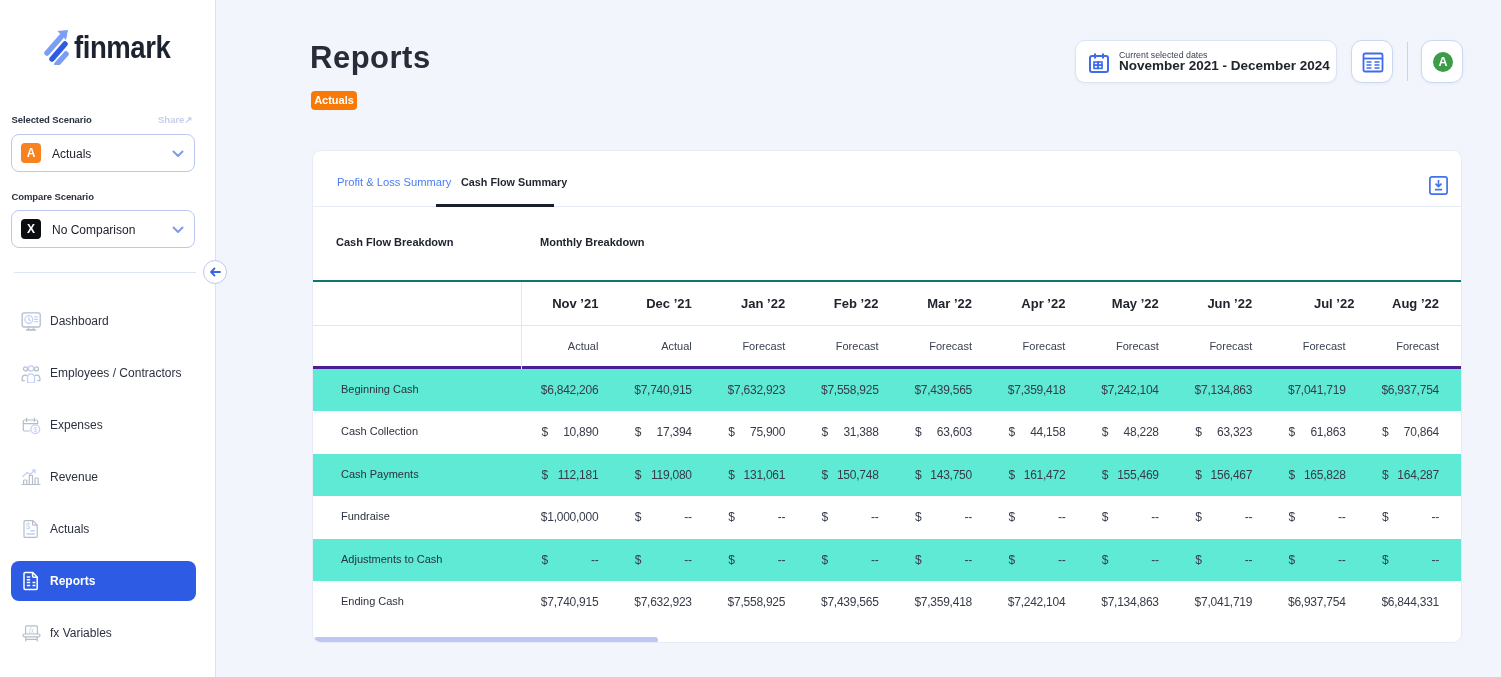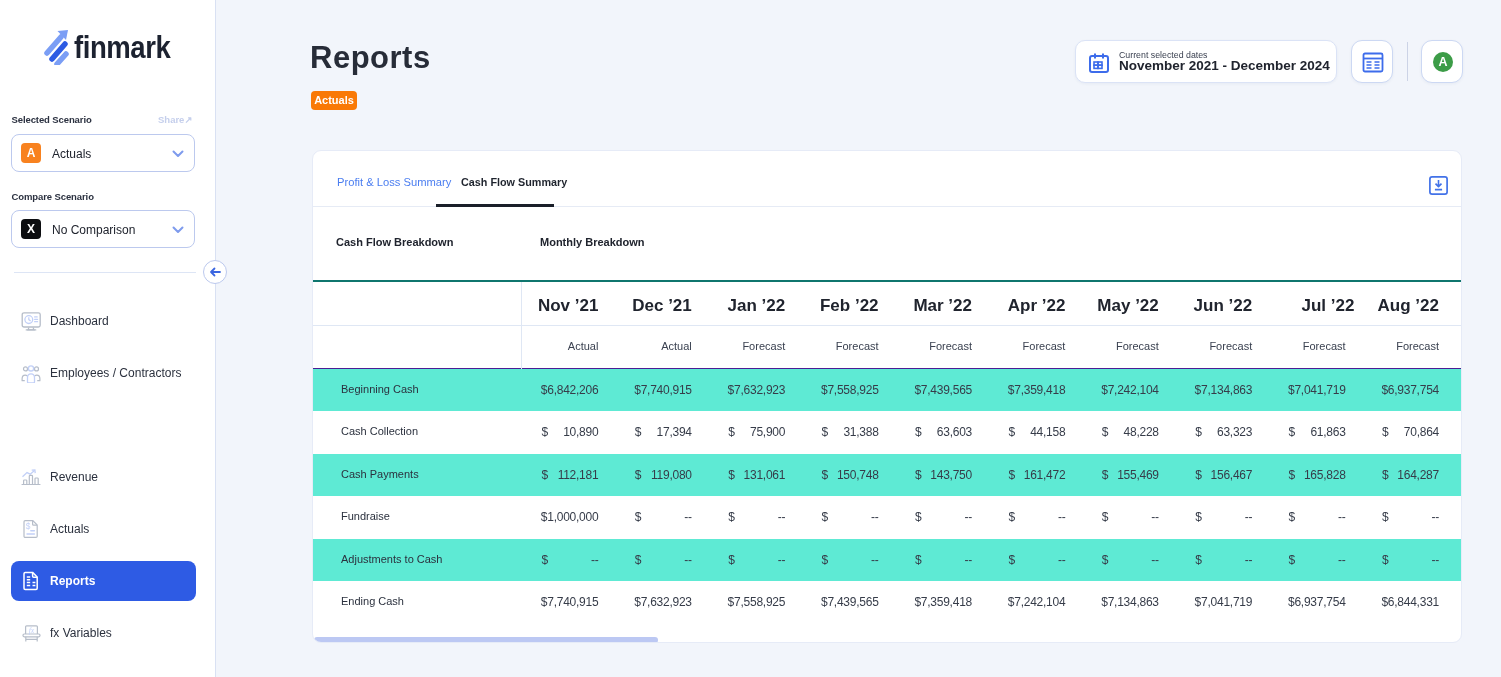--- a/index.html
+++ b/index.html
@@ -42,23 +42,23 @@
 #card { position:absolute; left:312px; top:150px; width:1150px; height:493px; background:#fff; border:1px solid #e6ebf7; border-radius:9px; overflow:hidden; }
 #tabs { position:absolute; left:0; top:0; width:100%; height:56px; border-bottom:1px solid #e6ebf5; }
 #tab1 { position:absolute; left:24px; top:25px; font-size:11.2px; color:#4a7df0; }
 #tab2 { position:absolute; left:148px; top:25px; font-size:10.8px; font-weight:700; color:#1f242e; }
 #tabind { position:absolute; left:123px; top:53px; width:118px; height:3px; background:#1a1f29; }
 #dlbtn { position:absolute; left:1116px; top:25px; }
 #secrow { position:absolute; left:0; top:56px; width:100%; height:75px; border-bottom:2px solid #0f766e; }
 #secrow .s1 { position:absolute; left:23px; top:29px; font-size:11px; font-weight:700; color:#20242e; }
 #secrow .s2 { position:absolute; left:227px; top:29px; font-size:11px; font-weight:700; color:#20242e; }
 #mrow { position:absolute; left:0; top:131px; width:100%; height:44px; border-bottom:1px solid #dfe7f4; }
-#trow { position:absolute; left:0; top:175px; width:100%; height:43px; border-bottom:1px solid #4c1d95; }
+#trow { position:absolute; left:0; top:175px; width:100%; height:43px; border-bottom:3px solid #4c1d95; }
 #vline { position:absolute; left:208px; top:131px; width:1px; height:87px; background:#dfe7f4; }
-.mcell { position:absolute; top:14px; width:93.4px; text-align:right; padding-right:16px; font-size:17px; font-weight:700; color:#20242e; }
+.mcell { position:absolute; top:14px; width:93.4px; text-align:right; padding-right:16px; font-size:13px; font-weight:700; color:#20242e; }
 .tcell { position:absolute; top:14px; width:93.4px; text-align:right; padding-right:16px; font-size:11px; color:#3a4150; }
 .drow { position:absolute; left:0; width:100%; height:42.4px; }
 .drow.alt { background:#5eead4; }
 .drow .rl { position:absolute; left:28px; top:14px; font-size:11px; color:#2b313e; }
 .dcell { position:absolute; top:14px; width:93.4px; text-align:right; padding-right:16px; font-size:12px; color:#363c49; letter-spacing:-0.25px; }
 .m { display:inline-flex; justify-content:space-between; min-width:57px; }
 #sbar { position:absolute; left:1px; top:486px; width:344px; height:6px; background:#bcc8f3; border-radius:3px; }
 </style>
 </head>
 <body>
@@ -102,20 +102,30 @@
   <div class="mi" style="top:353px;">
     <svg class="ic" width="20" height="20" viewBox="0 0 20 20" fill="none">
       <circle cx="4.5" cy="5.9" r="2" stroke="#b6bdc9" stroke-width="1.2"></circle>
       <path d="M1.1 17.7v-1.9c0-2.3 1.3-3.7 3.1-3.7.8 0 1.5.3 2 .8M1.1 17.7h2.2" stroke="#b6bdc9" stroke-width="1.2" stroke-linecap="round"></path>
       <circle cx="15.5" cy="5.9" r="2" stroke="#b6bdc9" stroke-width="1.2"></circle>
       <path d="M18.9 17.7v-1.9c0-2.3-1.3-3.7-3.1-3.7-.8 0-1.5.3-2 .8M18.9 17.7h-2.2" stroke="#b6bdc9" stroke-width="1.2" stroke-linecap="round"></path>
       <circle cx="10" cy="5.4" r="2.6" stroke="#c2d0f7" stroke-width="1.3"></circle>
       <path d="M6.5 19v-4.2c0-2.4 1.5-3.9 3.5-3.9s3.5 1.5 3.5 3.9V19c0 .55-.45.8-1 .8h-5c-.55 0-1-.25-1-.8z" stroke="#c2d0f7" stroke-width="1.3"></path>
     </svg>
     <div class="lbl">Employees / Contractors</div>
+  </div>
+  <div class="mi" style="top:405px;">
+    <svg class="ic" width="21" height="21" viewBox="0 0 21 21" fill="none">
+      <path d="M15.5 5h-12A1.2 1.2 0 0 0 2.3 6.2v8.6A1.2 1.2 0 0 0 3.5 16h5.3" stroke="#b6bdc9" stroke-width="1.2"></path>
+      <path d="M15.5 5a1.2 1.2 0 0 1 1.2 1.2v2.3" stroke="#b6bdc9" stroke-width="1.2"></path>
+      <path d="M5.6 3v3.4M13.4 3v3.4M2.3 8.6h14.4" stroke="#b6bdc9" stroke-width="1.2" stroke-linecap="round"></path>
+      <circle cx="14.3" cy="14.3" r="4.4" fill="#fff" stroke="#c2d0f7" stroke-width="1.3"></circle>
+      <text x="14.3" y="16.6" font-family="Liberation Sans,sans-serif" font-size="6.6" fill="#c2d0f7" text-anchor="middle">$</text>
+    </svg>
+    <div class="lbl">Expenses</div>
   </div>
   <div class="mi" style="top:457px;">
     <svg class="ic" width="20" height="20" viewBox="0 0 20 20" fill="none">
       <path d="M1.5 9.8L6 5.6l3.2 1.6 4.3-3.7" stroke="#c2d0f7" stroke-width="1.3"></path>
       <path d="M10.7 3.2l3.2-.3.3 3.2" stroke="#c2d0f7" stroke-width="1.3"></path>
       <path d="M2.6 17.4v-3.6a.8.8 0 0 1 .8-.8H5a.8.8 0 0 1 .8.8v3.6" stroke="#b6bdc9" stroke-width="1.2"></path>
       <path d="M8.3 17.4V9.1a.8.8 0 0 1 .8-.8h1.6a.8.8 0 0 1 .8.8v8.3" stroke="#b6bdc9" stroke-width="1.2"></path>
       <path d="M14 17.4v-5.6a.8.8 0 0 1 .8-.8h1.6a.8.8 0 0 1 .8.8v5.6" stroke="#b6bdc9" stroke-width="1.2"></path>
       <path d="M1 17.5h18" stroke="#b6bdc9" stroke-width="1.1" stroke-linecap="round"></path>
     </svg>

